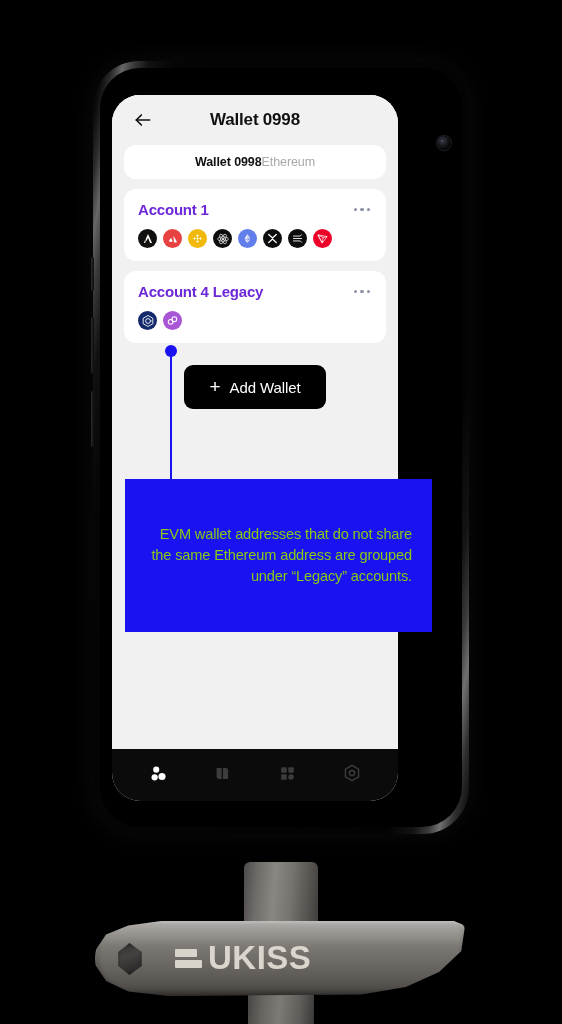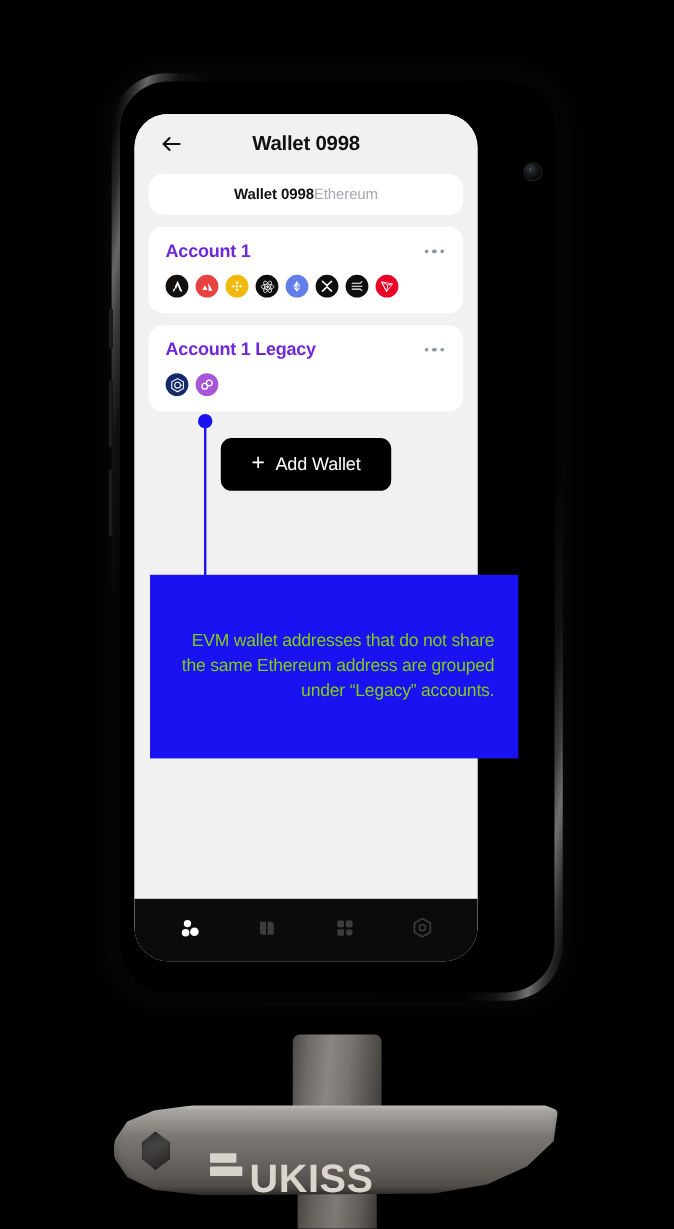--- a/index.html
+++ b/index.html
@@ -314,21 +314,20 @@
   }
   .usb-logo-mark i.s1 { width: 22px; }
   .usb-logo-mark i.s2 { width: 27px; }
   .usb-logo-text {
     font-size: 33px;
     font-weight: 700;
     color: #dad6cd;
     letter-spacing: 0.5px;
     line-height: 1;
     font-family: "Liberation Sans", sans-serif;
-    margin-top: 24px;
   }
   .usb-glow {
     position:absolute; left:0; top:0; width:100%; height:26px;
     background: linear-gradient(180deg, rgba(255,255,255,0.22), rgba(255,255,255,0));
     border-radius: 38px 10px 0 0;
     pointer-events:none;
   }
 </style>
 </head>
 <body>
@@ -440,21 +439,21 @@
                 <path d="M3.6 5.4 L11.4 20.4"></path>
                 <path d="M11.4 20.4 L13.2 10.2 L20.4 8.4"></path>
                 <path d="M3.6 5.4 L13.2 10.2"></path>
               </svg>
             </div>
           </div>
         </div>
 
         <div class="account-card">
           <div class="account-row">
-            <div class="account-name">Account 1 Legacy</div>
+            <div class="account-name">Account 4 Legacy</div>
             <div class="more-btn">
               <i></i>
               <i></i>
               <i></i>
             </div>
           </div>
           <div class="chain-row">
 
             <div class="chain" style="background:#14296b">
               <svg width="14" height="14" viewBox="0 0 24 24" fill="none" stroke="#fff" stroke-width="1.5">

